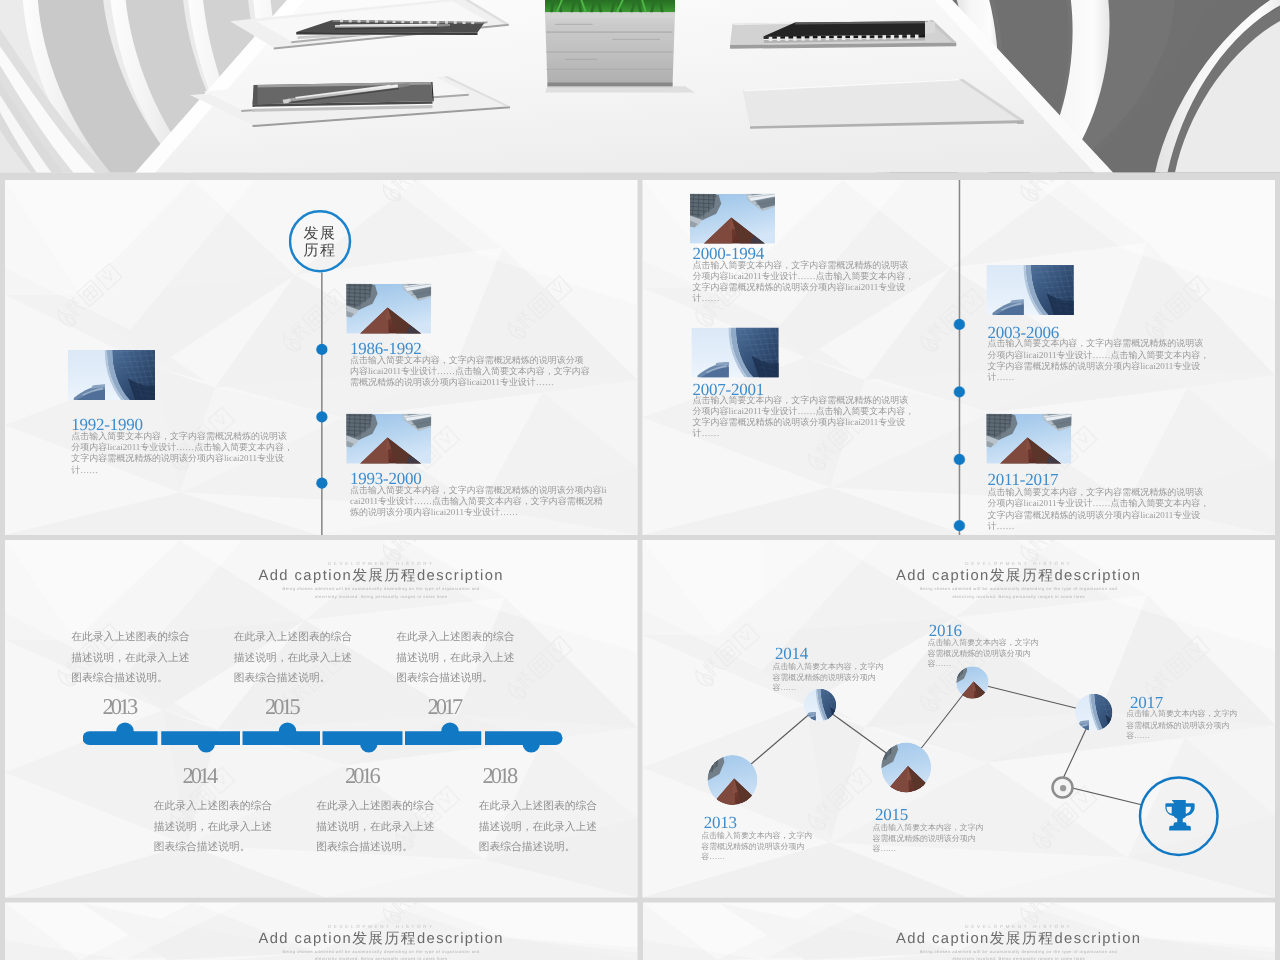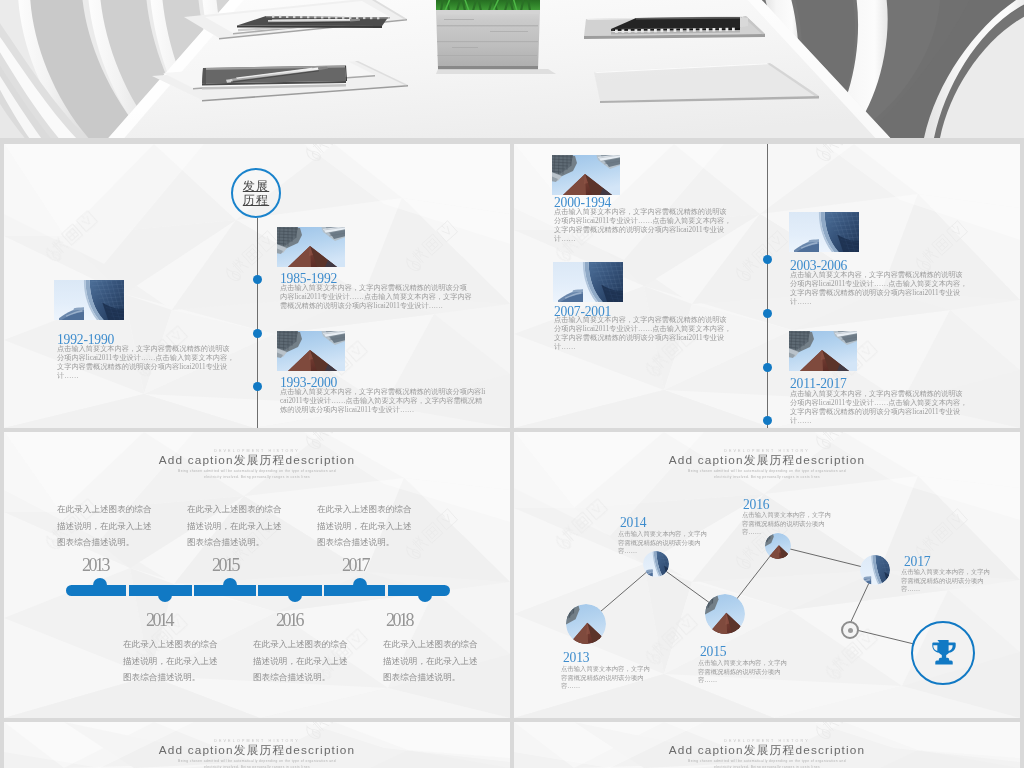--- a/index.html
+++ b/index.html
@@ -33,24 +33,24 @@
       font-size:13.6px;letter-spacing:-0.2px;white-space:nowrap;}
   .body{position:absolute;color:#9a9a9a;font-size:7.2px;line-height:9.1px;
         letter-spacing:0px;text-align:left;font-family:"Liberation Serif",serif;
         word-break:break-all;}
 
   
   .badge{position:absolute;border:2.1px solid #1a83cc;border-radius:50%;
          display:flex;align-items:center;justify-content:center;
          flex-direction:column;color:#444444;
          font-family:"Liberation Serif",serif;}
-  .badge span{display:block;font-size:12px;line-height:14px;letter-spacing:1.2px;text-decoration:underline;}
+  .badge span{display:block;font-size:12px;line-height:14px;letter-spacing:1.2px;}
 
   
-  .cap{position:absolute;left:0;width:100%;text-align:center;}
+  .cap{position:absolute;left:0;width:100%;text-align:center;padding-left:48px;}
   .cap .micro{font-size:3.6px;color:#c3c3c3;letter-spacing:2.2px;
               white-space:nowrap;}
   .cap .main{font-size:11.8px;color:#6a6a6a;letter-spacing:1.15px;
              white-space:nowrap;font-weight:500;}
   .cap .sub{font-size:3.2px;color:#b0b0b0;line-height:5.6px;letter-spacing:.42px;}
 
   
   .seg{position:absolute;background:#1179c4;height:11px;}
   .bump{position:absolute;background:#1179c4;width:14px;height:14px;
         border-radius:50%;}
@@ -551,21 +551,21 @@
         </svg>
     </div>
     <div class="yr" style="left:53px;top:188px;">1992-1990</div>
     <div class="body" style="left:53px;top:201px;width:178px;">点击输入简要文本内容，文字内容需概况精炼的说明该分项内容licai2011专业设计……点击输入简要文本内容，文字内容需概况精炼的说明该分项内容licai2011专业设计……</div>
 
     <div class="thumb" style="left:273px;top:83px;width:68px;height:40px;">
       <svg width="68" height="40" viewBox="0 0 68 40">
           <use href="#photoPyr"></use>
         </svg>
     </div>
-    <div class="yr" style="left:276px;top:127px;">1985-1992</div>
+    <div class="yr" style="left:276px;top:127px;">1986-1992</div>
     <div class="body" style="left:276px;top:140px;width:194px;">点击输入简要文本内容，文字内容需概况精炼的说明该分项内容licai2011专业设计……点击输入简要文本内容，文字内容需概况精炼的说明该分项内容licai2011专业设计……</div>
 
     <div class="thumb" style="left:273px;top:187px;width:68px;height:40px;">
       <svg width="68" height="40" viewBox="0 0 68 40">
           <use href="#photoPyr"></use>
         </svg>
     </div>
     <div class="yr" style="left:276px;top:231px;">1993-2000</div>
     <div class="body" style="left:276px;top:244px;width:208px;">点击输入简要文本内容，文字内容需概况精炼的说明该分项内容licai2011专业设计……点击输入简要文本内容，文字内容需概况精炼的说明该分项内容licai2011专业设计……</div>
   </div>

